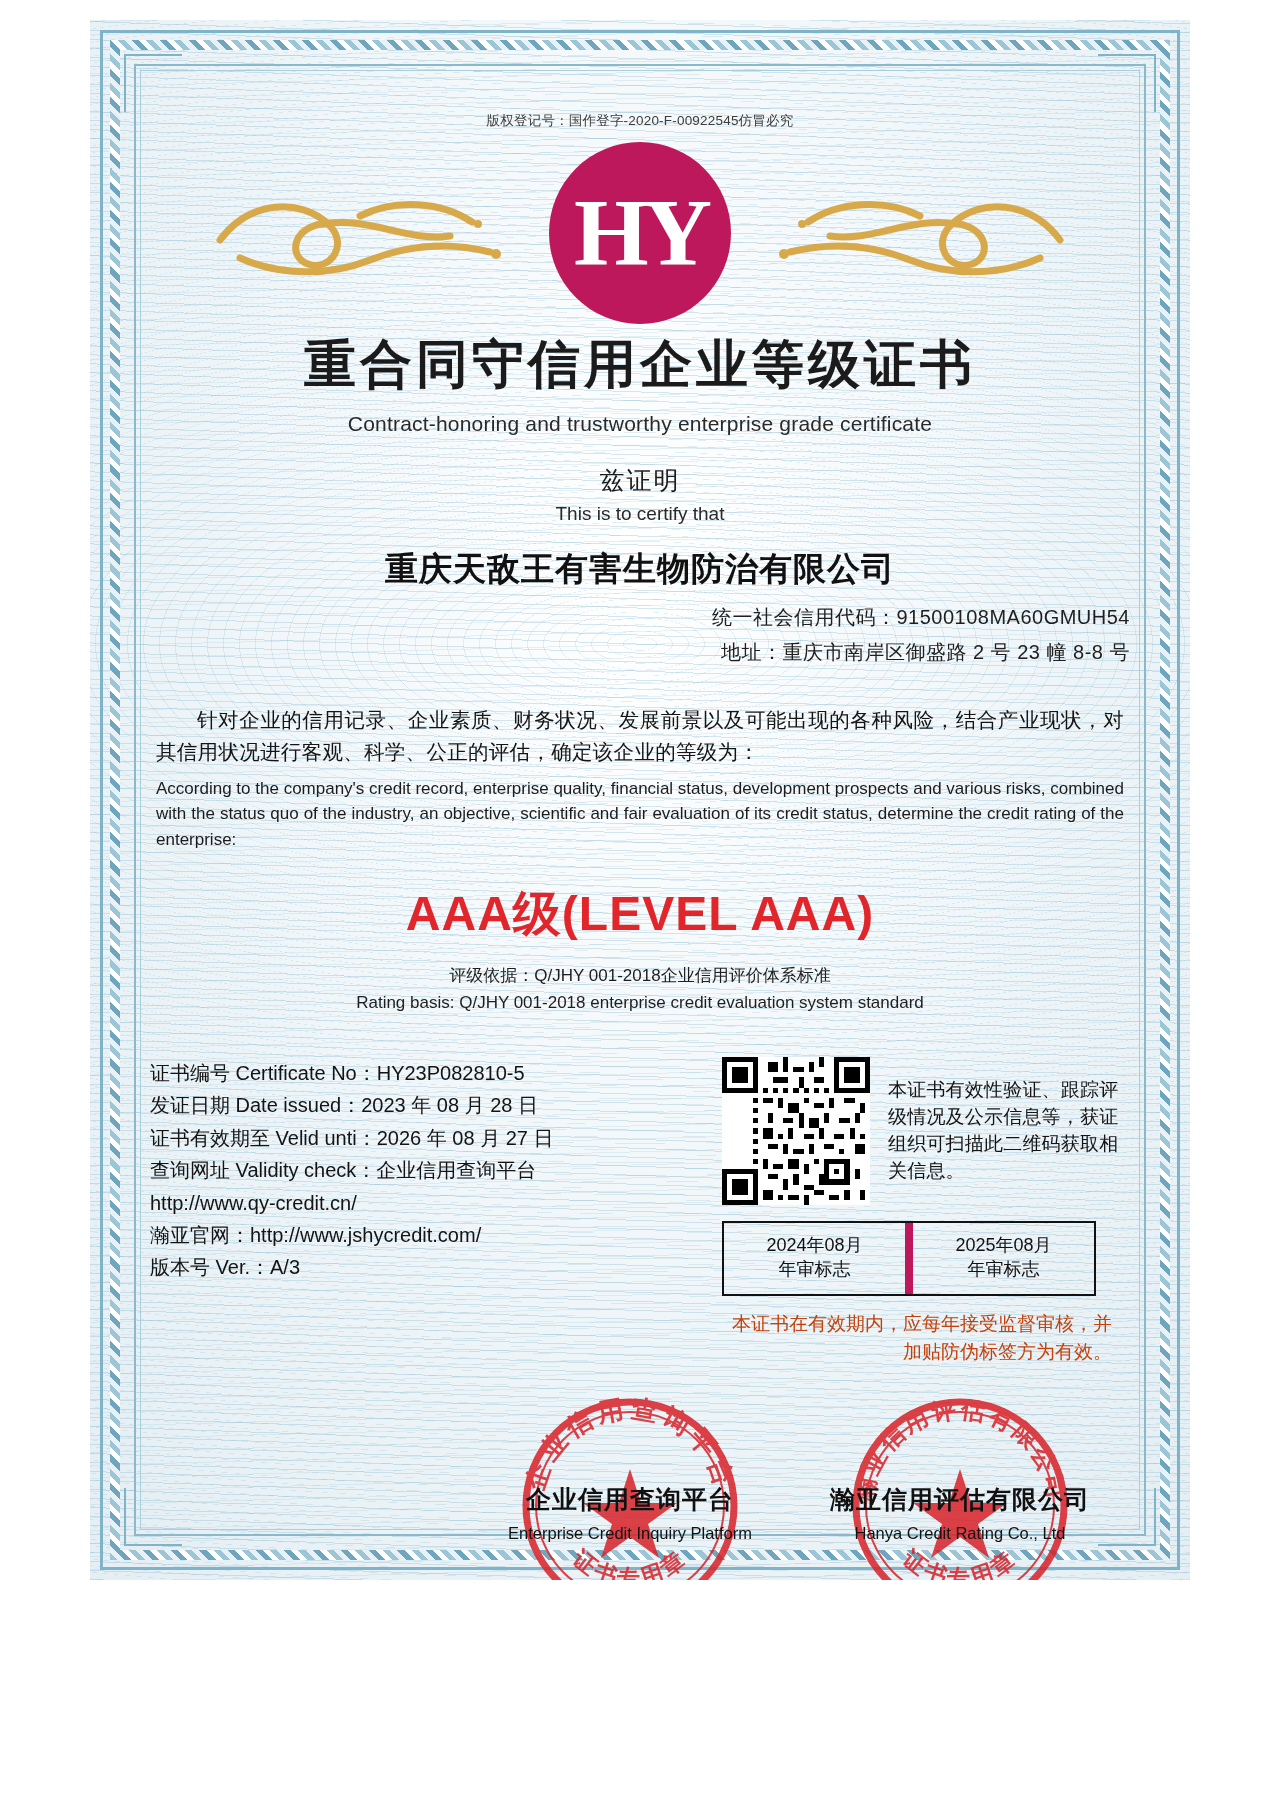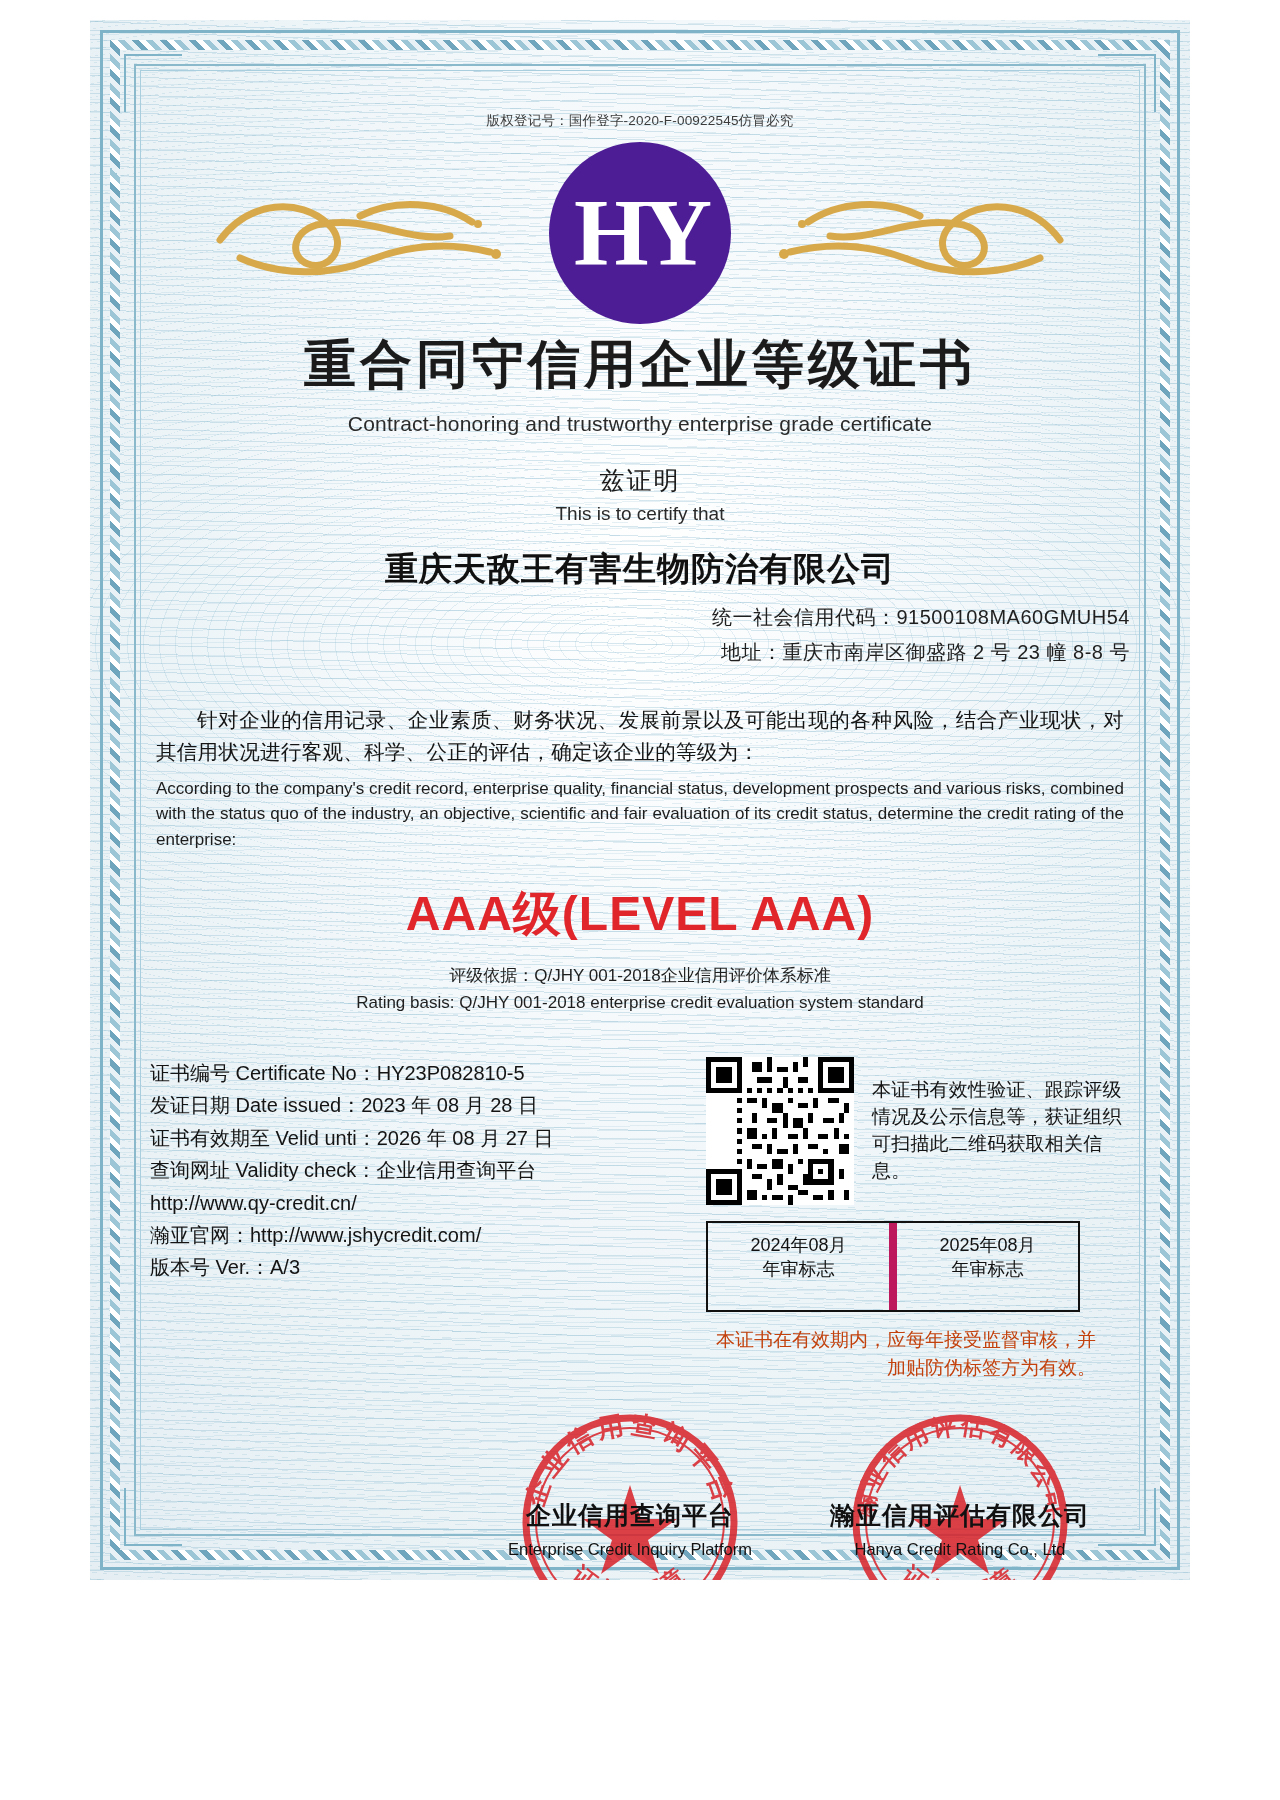--- a/index.html
+++ b/index.html
@@ -136,21 +136,21 @@
   .flourish.right { right: 60px; transform: scaleX(-1); }
 
   .logo {
     position: absolute;
     left: 50%;
     top: 6px;
     transform: translateX(-50%);
     width: 182px;
     height: 182px;
     border-radius: 50%;
-    background: #4c1d95;
+    background: #be185d;
     display: flex;
     align-items: center;
     justify-content: center;
   }
   .logo-text {
     font-family: "Liberation Serif", serif;
     font-weight: bold;
     font-size: 96px;
     color: #ffffff;
     letter-spacing: -6px;
@@ -246,21 +246,21 @@
     text-align: center;
     font-size: 17px;
     color: #1f1f1f;
     margin-top: 6px;
   }
 
   
   .details-row {
     display: flex;
     margin-top: 44px;
-    gap: 16px;
+    gap: 32px;
   }
   .details-left {
     flex: 0 0 540px;
     font-size: 20px;
     color: #141414;
     line-height: 1.62;
   }
   .details-left .line { white-space: nowrap; }
 
   .details-right {
@@ -289,21 +289,21 @@
   }
   .stamps-row {
     display: flex;
     margin-top: 16px;
     border: 2px solid #111;
     width: 370px;
   }
   .stamp-box {
     flex: 1;
     text-align: center;
-    padding: 10px 4px 28px 4px;
+    padding: 10px 4px 12px 4px;
     font-size: 18px;
     color: #111;
     line-height: 1.35;
   }
   .stamp-box + .stamp-box { border-left: 8px solid #be185d; }
   .annual-note {
     margin-top: 14px;
     font-size: 19px;
     color: #c2410c;
     line-height: 1.5;

